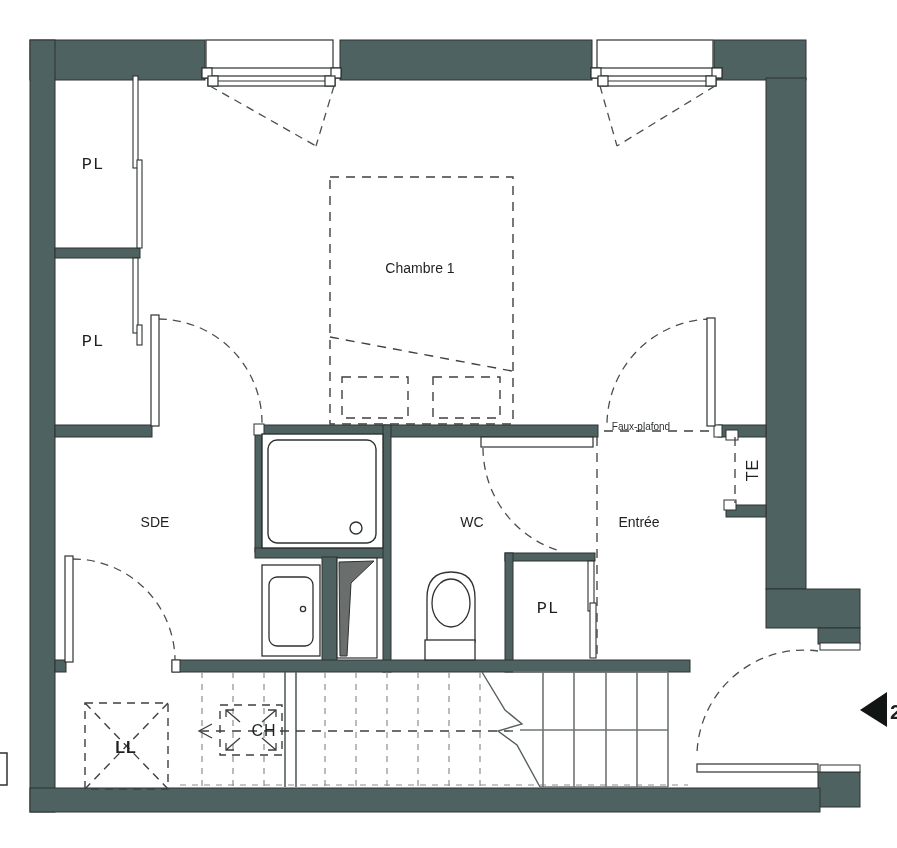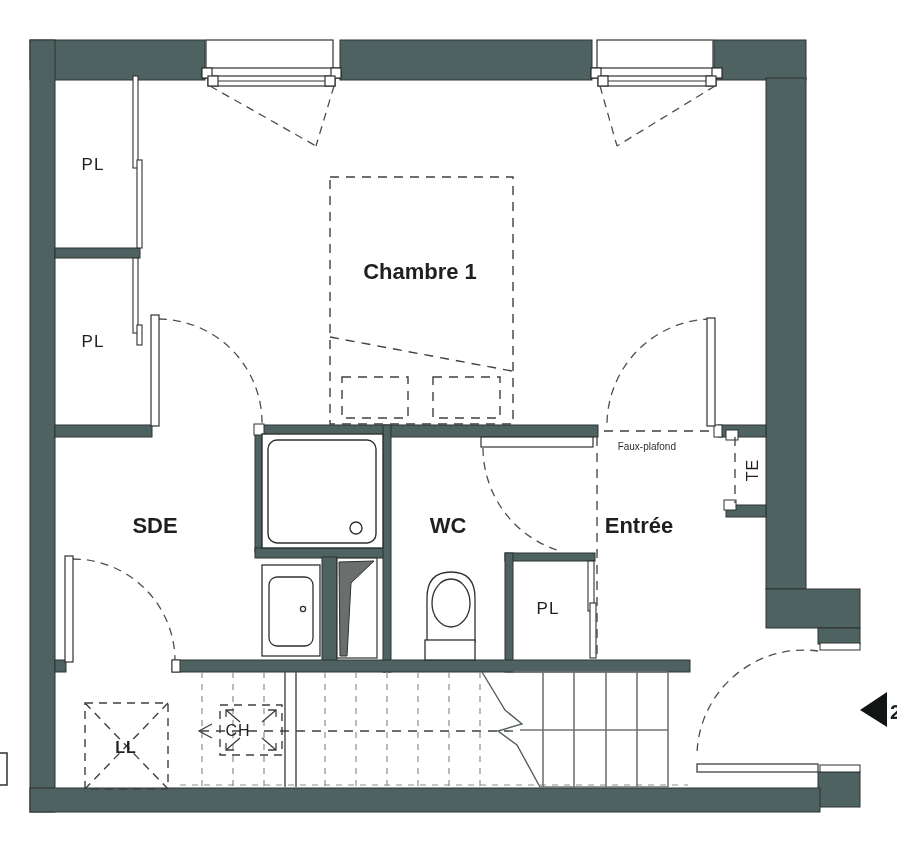--- a/index.html
+++ b/index.html
@@ -11,22 +11,22 @@
     font-family:"Liberation Sans", sans-serif;
   }
   #plan svg{position:absolute;left:0;top:0;}
   .lbl{
     position:absolute;
     color:#1d201f;
     text-align:center;
     white-space:nowrap;
     line-height:1;
   }
-  .room{font-size:22px;font-weight:bold;}
-  .closet{font-size:17px;font-weight:normal;letter-spacing:1px;}
+  .room{font-size:14px;font-weight:normal;}
+  .closet{font-size:17px;font-weight:normal;letter-spacing:1px;font-family:Liberation Mono, monospace;}
   .equip{font-size:16px;font-weight:normal;letter-spacing:1px;}
   .small-note{font-size:10px;font-weight:normal;color:#2c302e;letter-spacing:0;}
   .rot{transform:rotate(-90deg);transform-origin:center center;}
   .level-num{font-size:21px;font-weight:bold;}
 </style>
 </head>
 <body>
 
 <div id="plan">
 <svg width="897" height="848" viewBox="0 0 897 848">
@@ -218,23 +218,23 @@
     </g>
   </g>
 
   <rect x="-5" y="753" width="12" height="32" fill="#ffffff" stroke="#2d3230" stroke-width="1.5"></rect>
 
   <polygon points="887,692 860,710 887,727" fill="#111513"></polygon>
 </svg>
 
   <div class="lbl room" style="left:350px;top:261px;width:140px;">Chambre 1</div>
   <div class="lbl room" style="left:115px;top:515px;width:80px;">SDE</div>
-  <div class="lbl room" style="left:408px;top:515px;width:80px;">WC</div>
+  <div class="lbl room" style="left:432px;top:515px;width:80px;">WC</div>
   <div class="lbl room" style="left:599px;top:515px;width:80px;">Entrée</div>
   <div class="lbl closet" style="left:63px;top:156px;width:60px;">PL</div>
   <div class="lbl closet" style="left:63px;top:333px;width:60px;">PL</div>
   <div class="lbl closet" style="left:518px;top:600px;width:60px;">PL</div>
   <div class="lbl equip" style="left:96px;top:740px;width:60px;font-weight:bold;">LL</div>
-  <div class="lbl equip" style="left:208px;top:723px;width:60px;">CH</div>
+  <div class="lbl equip" style="left:234px;top:723px;width:60px;">CH</div>
   <div class="lbl equip rot" style="left:737px;top:462px;width:32px;">TE</div>
-  <div class="lbl small-note" style="left:606px;top:442px;width:70px;text-align:right;">Faux-plafond</div>
+  <div class="lbl small-note" style="left:606px;top:422px;width:70px;text-align:center;">Faux-plafond</div>
   <div class="lbl level-num" style="left:890px;top:701px;width:20px;text-align:left;">2</div>
 </div>
 
 </body></html>

